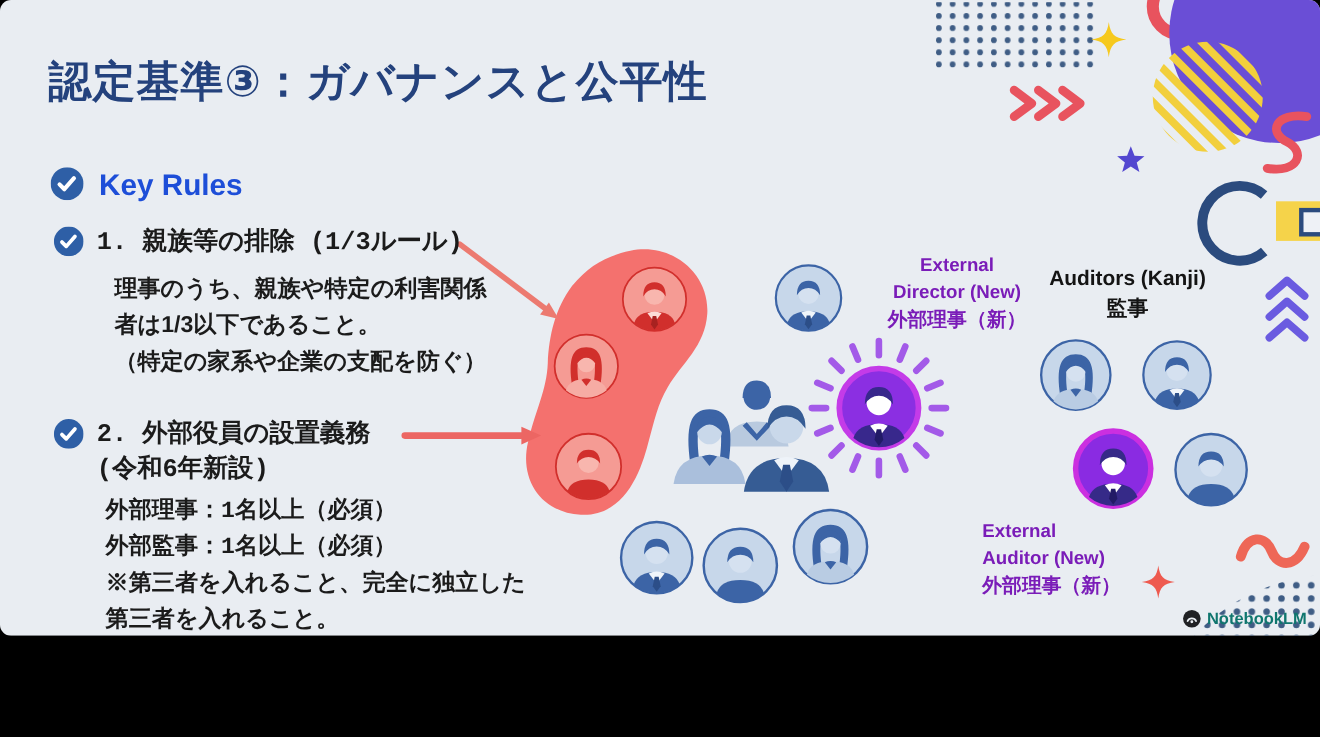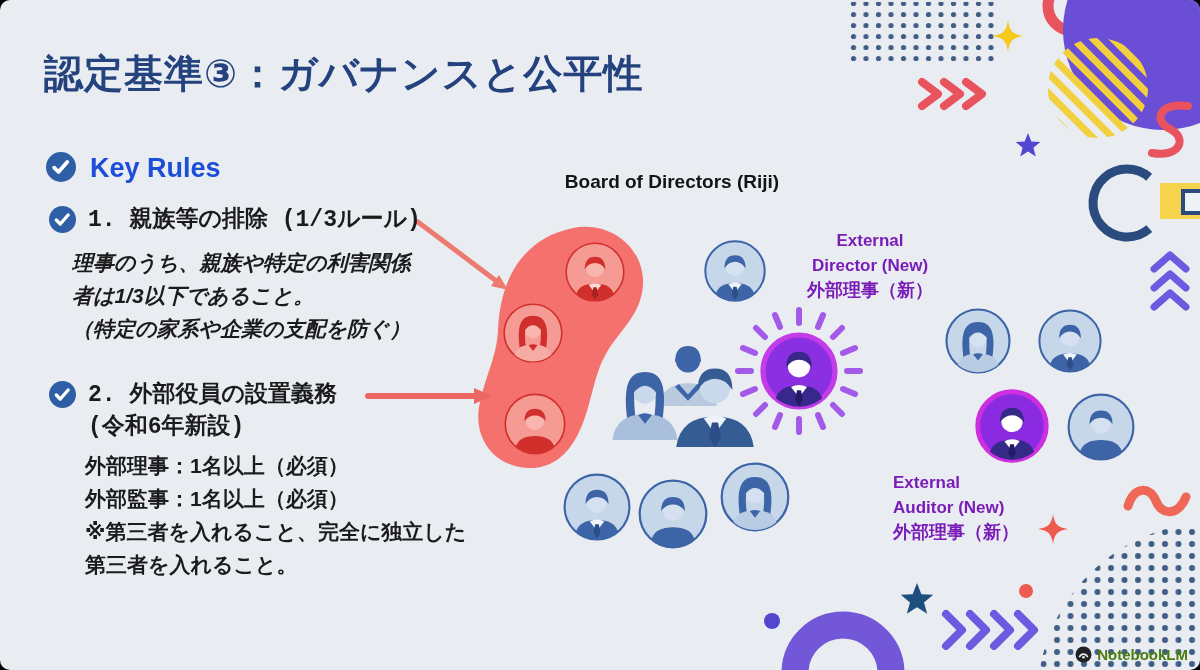--- a/index.html
+++ b/index.html
@@ -1,28 +1,28 @@
 <!DOCTYPE html>
 <html><head>
 <meta charset="utf-8">
 <style>
   html,body{margin:0;padding:0;background:#000;}
-  #stage{position:relative;width:1200px;height:670px;background:#e9edf2;overflow:hidden;
+  #stage{position:relative;width:1200px;height:578px;background:#e9edf2;overflow:hidden;
          border-radius:10px;font-family:"Liberation Sans","DejaVu Sans",sans-serif;}
   .abs{position:absolute;}
   .t-title{font-size:39px;font-weight:800;color:#24427d;letter-spacing:1px;white-space:nowrap;}
   .t-keyrules{font-size:27px;font-weight:800;color:#1d4ed8;white-space:nowrap;}
   .t-rulehead{font-size:23px;font-weight:800;color:#1b1b1b;white-space:nowrap;line-height:32px;font-family:Liberation Mono, monospace;}
   .t-body{font-size:21px;font-weight:700;color:#1b1b1b;line-height:33px;white-space:nowrap;}
   .t-dlabel{font-size:19px;font-weight:800;color:#141414;text-align:center;line-height:27px;white-space:nowrap;}
   .t-plabel{font-size:17px;font-weight:800;color:#7a1cb8;line-height:25px;white-space:nowrap;}
   .t-plabel .ja{font-size:18px;}
   .center{text-align:center;}
   .chk{display:block;}
-  #brand{display:flex;align-items:center;gap:5px;font-size:15px;font-weight:700;color:#4d7c0f;}
+  #brand{display:flex;align-items:center;gap:5px;font-size:15px;font-weight:700;color:#0f766e;}
   svg{display:block;}
   
   .pal-blue{--bg:#c7d7ea;--d:#3c64a6;--f:#d5e1f0;--w:#f0f5fa;--d2:#2c4e88;--w2:#b9cce3;}
   .pal-red{--bg:#f59b94;--d:#d12f2c;--f:#f8b6ae;--w:#fbdcd6;--d2:#a82220;--w2:#f6aca4;--rw:2.5;}
   .pal-vio{--bg:#8b2fe2;--d:#38288c;--f:#ffffff;--w:#ffffff;--d2:#221a66;--ring:#c43be8;--rw:6.5;}
   .pal-vio2{--bg:#8a2be2;--d:#362a88;--f:#ffffff;--w:#ffffff;--d2:#221a66;--ring:#cb2fe0;--rw:6.5;}
 </style>
 </head>
 <body>
 
@@ -198,51 +198,54 @@
     <circle cx="12" cy="12" r="12" fill="#2e5fa6"></circle>
     <path d="M6.5 12.5 l3.5 3.5 7 -8" stroke="#fff" stroke-width="3" fill="none" stroke-linecap="round" stroke-linejoin="round"></path>
   </svg>
   <div class="abs t-keyrules" style="left:90px;top:153px;">Key Rules</div>
 
   <svg class="abs chk" style="left:49px;top:206px;" width="27" height="27" viewBox="0 0 24 24">
     <circle cx="12" cy="12" r="12" fill="#2e5fa6"></circle>
     <path d="M6.5 12.5 l3.5 3.5 7 -8" stroke="#fff" stroke-width="3" fill="none" stroke-linecap="round" stroke-linejoin="round"></path>
   </svg>
   <div class="abs t-rulehead" style="left:88px;top:204px;">1. 親族等の排除 (1/3ルール)</div>
-  <div class="abs t-body" style="left:72px;top:246px;font-style:italic;">
+  <div class="abs t-body" style="left:104px;top:246px;">
     <div>理事のうち、親族や特定の利害関係</div>
     <div>者は1/3以下であること。</div>
     <div>（特定の家系や企業の支配を防ぐ）</div>
   </div>
 
   <svg class="abs chk" style="left:49px;top:381px;" width="27" height="27" viewBox="0 0 24 24">
     <circle cx="12" cy="12" r="12" fill="#2e5fa6"></circle>
     <path d="M6.5 12.5 l3.5 3.5 7 -8" stroke="#fff" stroke-width="3" fill="none" stroke-linecap="round" stroke-linejoin="round"></path>
   </svg>
   <div class="abs t-rulehead" style="left:88px;top:379px;">
     <div>2. 外部役員の設置義務</div>
     <div>(令和6年新設)</div>
   </div>
-  <div class="abs t-body" style="left:85px;top:449px;">
+  <div class="abs t-body" style="left:96px;top:449px;font-family:Liberation Mono, monospace;">
     <div>外部理事：1名以上（必須）</div>
     <div>外部監事：1名以上（必須）</div>
     <div>※第三者を入れること、完全に独立した</div>
     <div>第三者を入れること。</div>
   </div>
 
   <div class="abs t-dlabel" style="left:559px;top:168px;width:226px;">
-    <div>Board of Directors (Riji)</div>
   </div>
 
   <div class="abs t-plabel center" style="left:790px;top:228px;width:160px;">
     <div>External</div>
     <div>Director (New)</div>
     <div class="ja">外部理事（新）</div>
   </div>
 
+  <div class="abs t-dlabel" style="left:940px;top:240px;width:170px;">
+    <div>Auditors (Kanji)</div>
+    <div>監事</div>
+  </div>
 
   <div class="abs t-plabel" style="left:893px;top:470px;width:180px;">
     <div>External</div>
     <div>Auditor (New)</div>
     <div class="ja">外部理事（新）</div>
   </div>
 
   <div id="brand" class="abs" style="right:12px;bottom:7px;">
     <svg width="17" height="17" viewBox="0 0 17 17">
       <circle cx="8.5" cy="8.5" r="8" fill="#202124"></circle>

